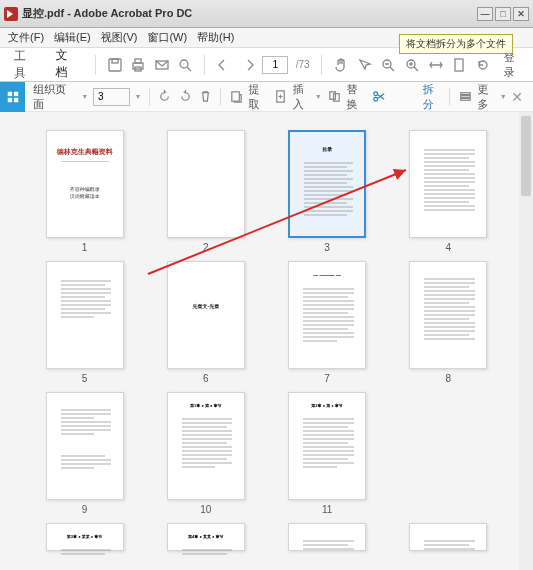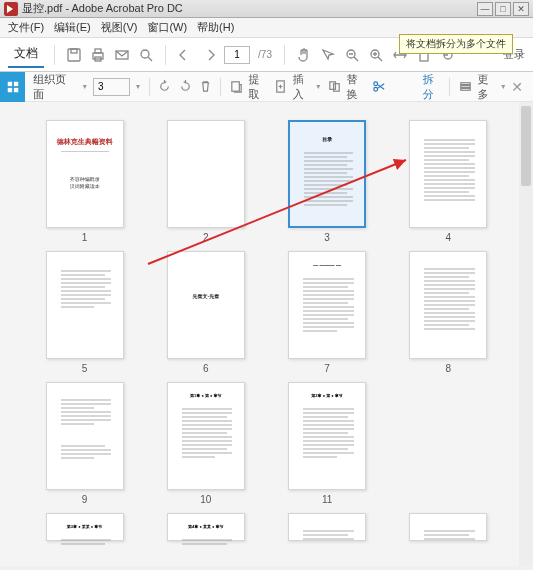--- a/index.html
+++ b/index.html
@@ -1,18 +1,18 @@
 <!DOCTYPE html>
 <html><head>
 <meta charset="utf-8">
 <style>
   * { box-sizing: border-box; margin: 0; padding: 0; font-family: "Microsoft YaHei", Arial, sans-serif; }
   body { width: 533px; height: 570px; background: #f0f0f0; overflow: hidden; font-size: 11px; }
   
-  .titlebar { height: 18px; background: linear-gradient(#e8e8e8,#d8d8d8); display: flex; align-items: center; padding: 0 4px; border-bottom: 1px solid #aaa; }
+  .titlebar { height: 28px; background: linear-gradient(#e8e8e8,#d8d8d8); display: flex; align-items: center; padding: 0 4px; border-bottom: 1px solid #aaa; font-weight: bold; }
   .titlebar .app-icon { width: 14px; height: 14px; background: #b5302c; border-radius: 2px; margin-right: 4px; position: relative; }
   .titlebar .app-icon::after { content: ""; position:absolute; left:3px; top:3px; width:0; height:0; border-left:6px solid white; border-top:4px solid transparent; border-bottom:4px solid transparent;}
   .titlebar .title { flex:1; font-size:11px; color:#333; }
   .titlebar .win-btns { display:flex; gap:2px; }
   .titlebar .win-btn { width:16px; height:14px; border:1px solid #999; background:#eaeaea; display:flex; align-items:center; justify-content:center; font-size:9px; color:#555;}
   
   .menubar { height:20px; background:#f5f5f5; display:flex; align-items:center; padding:0 4px; gap:2px; border-bottom:1px solid #ddd;}
   .menubar span { font-size:11px; color:#333; padding:2px 4px;}
   
   .maintabs { height:34px; background:#fff; display:flex; align-items:center; padding:0 8px; gap:6px; border-bottom:1px solid #ccc;}
@@ -82,20 +82,21 @@
 
 <div class="menubar">
   <span>文件(F)</span>
   <span>编辑(E)</span>
   <span>视图(V)</span>
   <span>窗口(W)</span>
   <span>帮助(H)</span>
 </div>
 
 <div class="maintabs">
+  <span class="tab">工具</span>
   <span class="tab active">文档</span>
   <span class="sep"></span>
   <span class="ticon">
       <svg viewBox="0 0 16 16">
         <rect x="2" y="2" width="12" height="12" rx="1"></rect>
         <rect x="5" y="2" width="6" height="4"></rect>
       </svg>
     </span>
   <span class="ticon">
       <svg viewBox="0 0 16 16">

